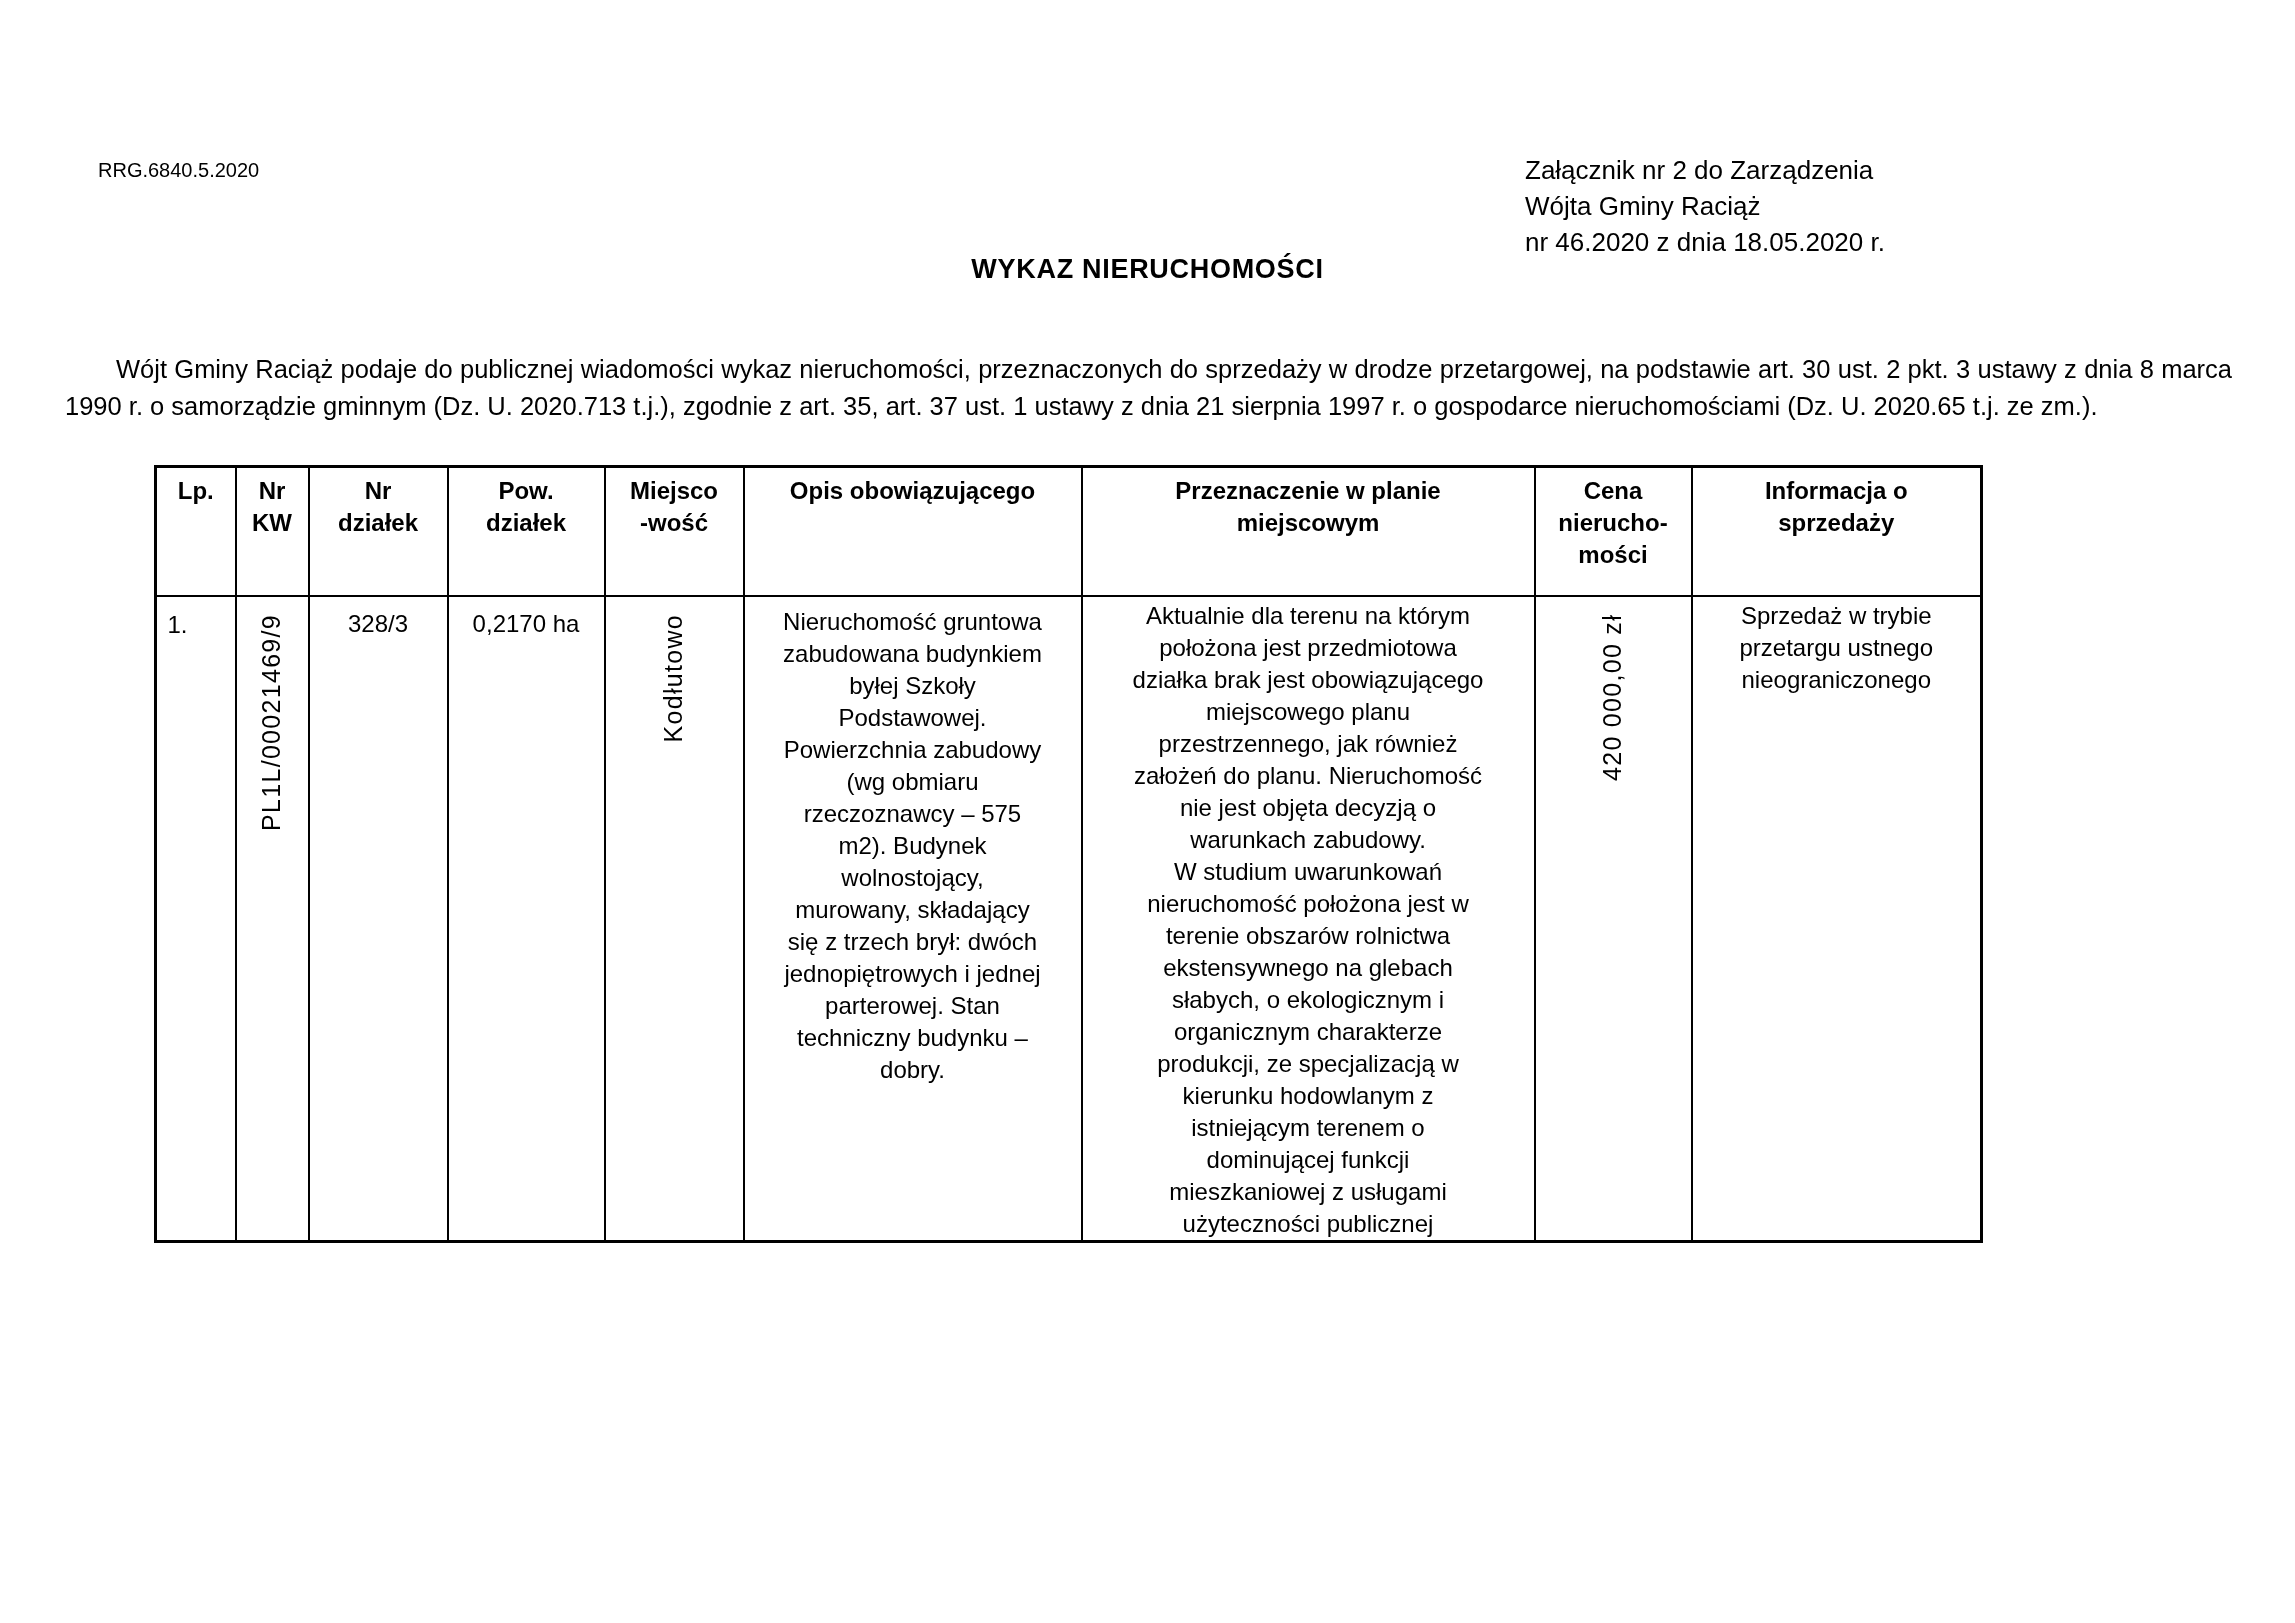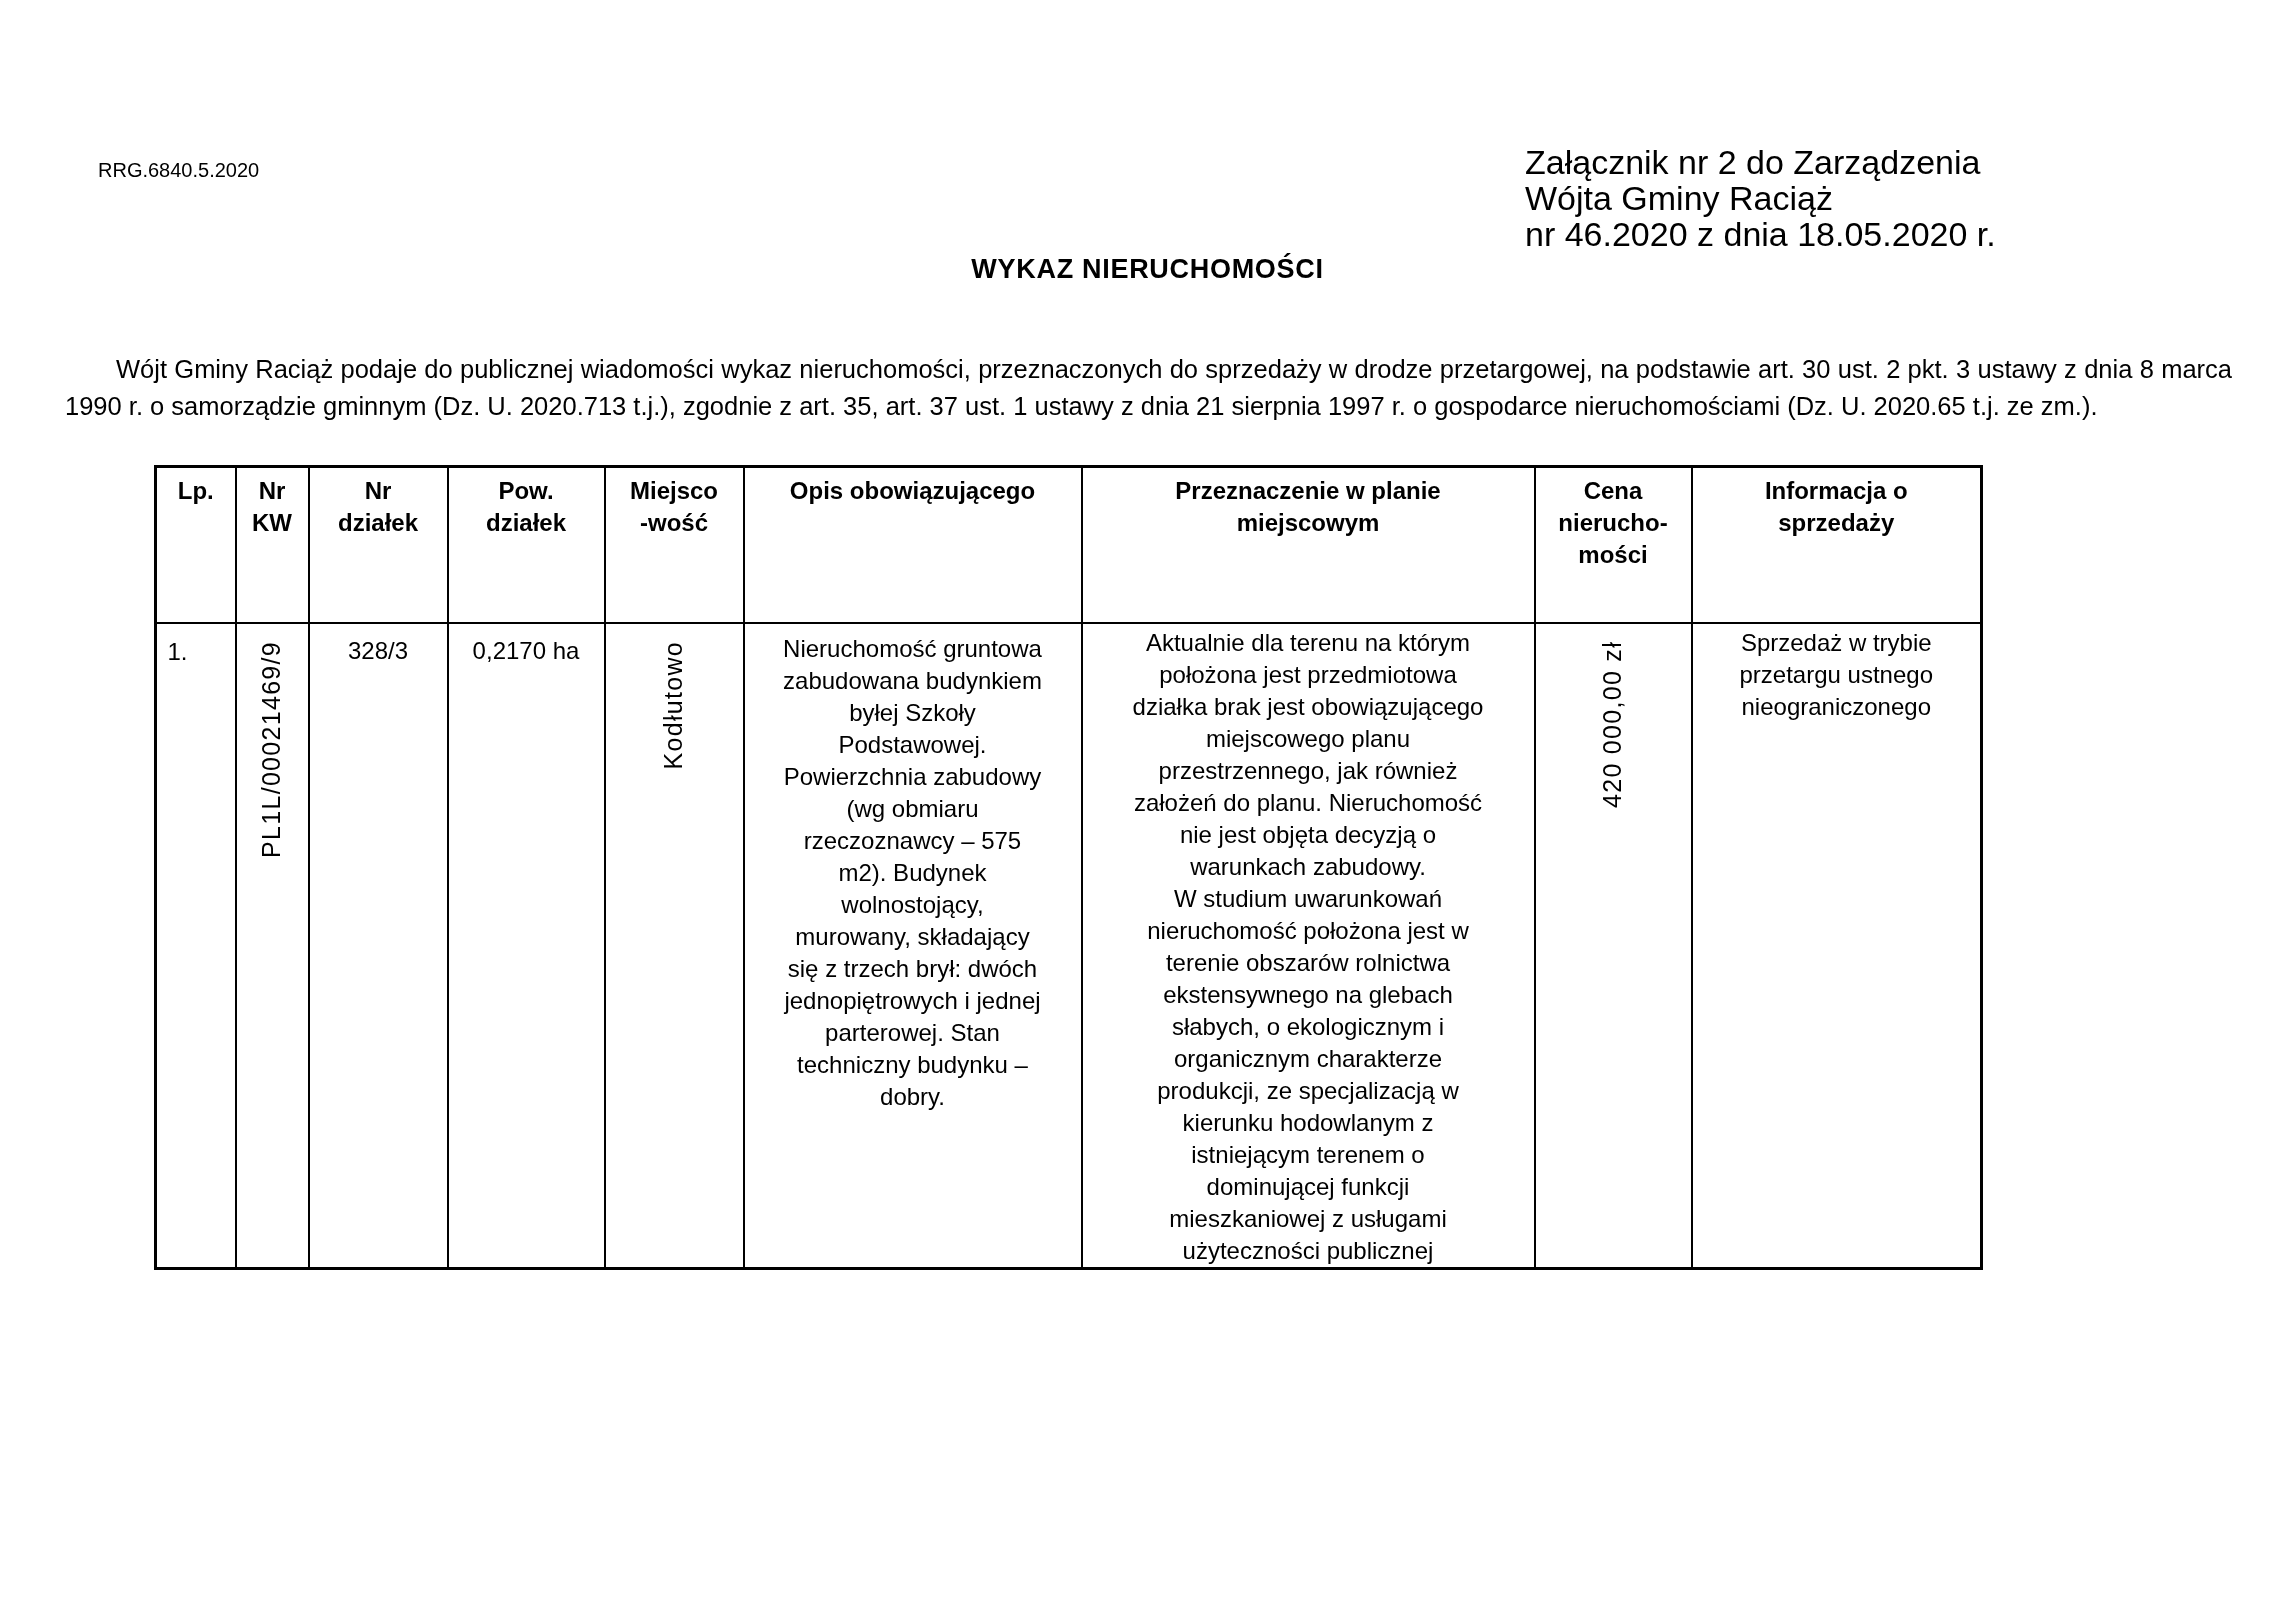--- a/index.html
+++ b/index.html
@@ -8,22 +8,22 @@
     font-family:"Liberation Sans", sans-serif;
     color:#000;
   }
   .page { position:relative; width:2295px; height:1623px; overflow:hidden; }
 
   .ref-number {
     position:absolute; left:98px; top:152px;
     font-size:20px; line-height:36px; white-space:nowrap;
   }
   .attachment-block {
-    position:absolute; left:1525px; top:144px;
-    font-size:34px; line-height:36px; white-space:nowrap;
+    position:absolute; left:1525px; top:152px;
+    font-size:26px; line-height:36px; white-space:nowrap;
   }
   .doc-title {
     position:absolute; left:0; top:254px; width:2295px;
     text-align:center; font-size:27px; font-weight:bold; letter-spacing:0.7px;
   }
   .intro {
     position:absolute; left:65px; top:325px; width:2167px;
     font-size:25.5px; line-height:37px;
     text-align:justify; text-indent:51px;
   }
@@ -33,21 +33,21 @@
     width:1826px; table-layout:fixed;
     border-collapse:collapse;
     border:3.3px solid #000;
   }
   table.props th, table.props td {
     border:2px solid #000;
     vertical-align:top;
     font-size:24px;
     overflow:hidden;
   }
-  table.props thead tr { height:156px; }
+  table.props thead tr { height:129px; }
   table.props tbody tr { height:628px; }
 
   th.hdr {
     font-weight:bold; text-align:center;
     padding-top:6.5px; line-height:32px;
     white-space:pre-line;
     font-size:25px;
   }
 
   td.c-lp   { text-align:left;  padding:14.4px 0 0 10.5px; }

